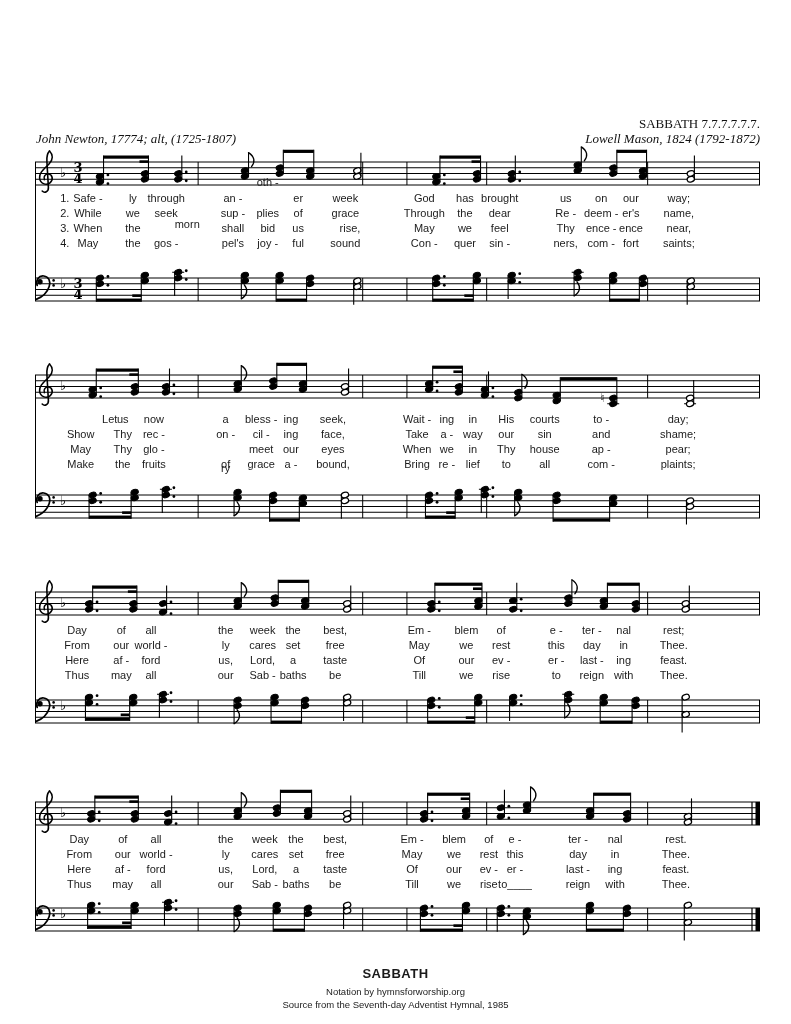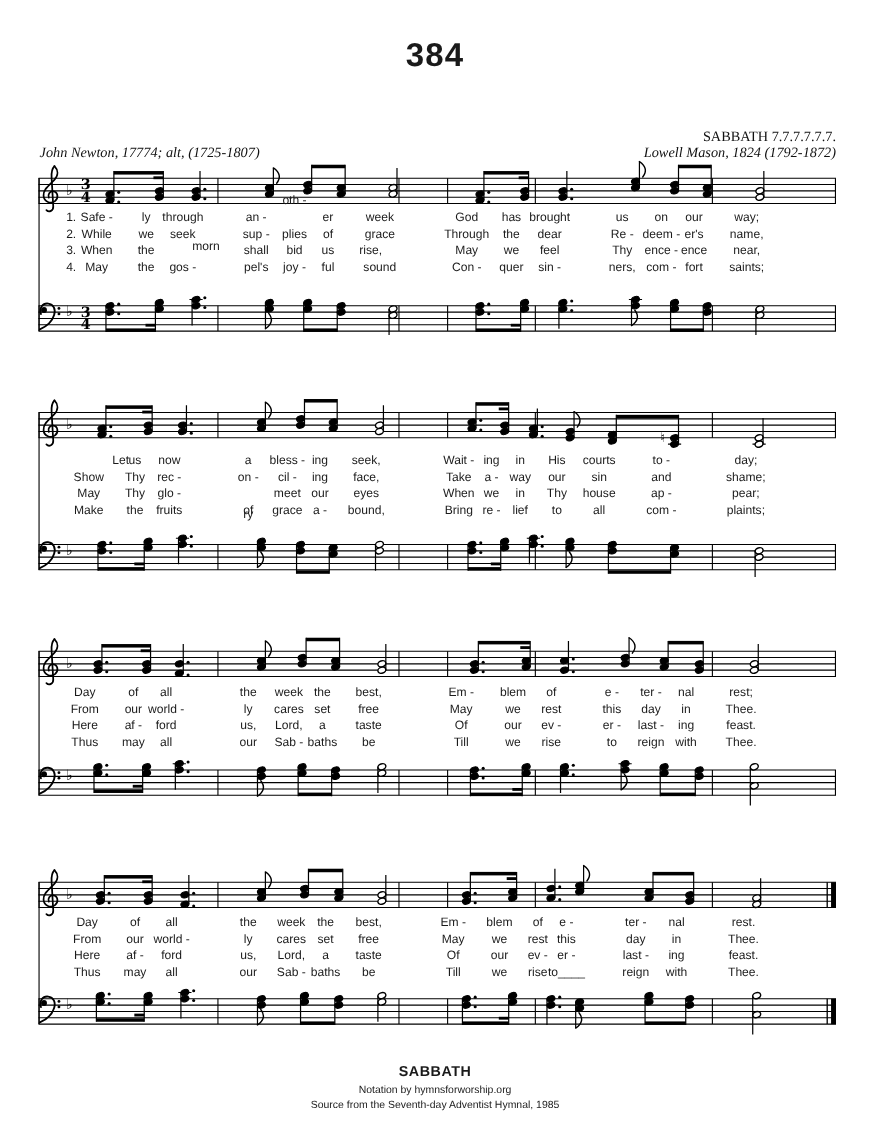--- a/index.html
+++ b/index.html
@@ -19,21 +19,20 @@
   .vnum{position:absolute;transform:translateX(-50%);font-size:11px;color:#1b1b1b;}
   .connector{position:absolute;width:1px;background:#000;}
   .footer-tune{top:966px;font-size:13px;font-weight:700;letter-spacing:.5px;}
   .footer-line1{top:986px;font-size:9.5px;color:#222;}
   .footer-line2{top:999px;font-size:9.5px;color:#222;}
 </style>
 </head>
 <body>
 
 <div class="page">
-  <div class="abs ctr hymn-number">384</div>
 
   <div class="abs meta meta-tune">SABBATH 7.7.7.7.7.7.</div>
   <div class="abs meta it meta-composer">Lowell Mason, 1824 (1792-1872)</div>
   <div class="abs meta it meta-author">John Newton, 17774; alt, (1725-1807)</div>
 
   <div id="score">
       <div>
         <div class="connector" style="left: 35px; top: 162px; height: 139px;"></div>
         <svg width="740" height="72" style="position: absolute; left: 30px; top: 138px;">
           <line x1="5" y1="24" x2="730" y2="24" stroke="#000" stroke-width="1"></line>
@@ -228,21 +227,21 @@
         <span class="syl" style="left: 565.7px; top: 207px;">Re -</span>
         <span class="syl" style="left: 601.225px; top: 207px;">deem -</span>
         <span class="syl" style="left: 630.95px; top: 207px;">er's</span>
         <span class="syl" style="left: 678.8px; top: 207px;">name,</span>
         <span class="syl" style="left: 87.925px; top: 222px;">When</span>
         <span class="syl" style="left: 132.875px; top: 222px;">the</span>
         <span class="syl" style="left: 166.225px; top: 218px; padding-left: 42px;">morn</span>
         <span class="syl" style="left: 232.925px; top: 222px;">shall</span>
         <span class="syl" style="left: 267.725px; top: 222px;">bid</span>
         <span class="syl" style="left: 298.175px; top: 222px;">us</span>
-        <span class="syl" style="left: 337px; top: 222px; text-align: center;">rise,</span>
+        <span class="syl" style="left: 350px; top: 222px; text-align: center;">rise,</span>
         <span class="syl" style="left: 424.325px; top: 222px;">May</span>
         <span class="syl" style="left: 464.925px; top: 222px;">we</span>
         <span class="syl" style="left: 499.725px; top: 222px;">feel</span>
         <span class="syl" style="left: 565.7px; top: 222px;">Thy</span>
         <span class="syl" style="left: 601.225px; top: 222px;">ence -</span>
         <span class="syl" style="left: 630.95px; top: 222px;">ence</span>
         <span class="syl" style="left: 678.8px; top: 222px;">near,</span>
         <span class="syl" style="left: 87.925px; top: 237px;">May</span>
         <span class="syl" style="left: 132.875px; top: 237px;">the</span>
         <span class="syl" style="left: 166.225px; top: 237px;">gos -</span>

